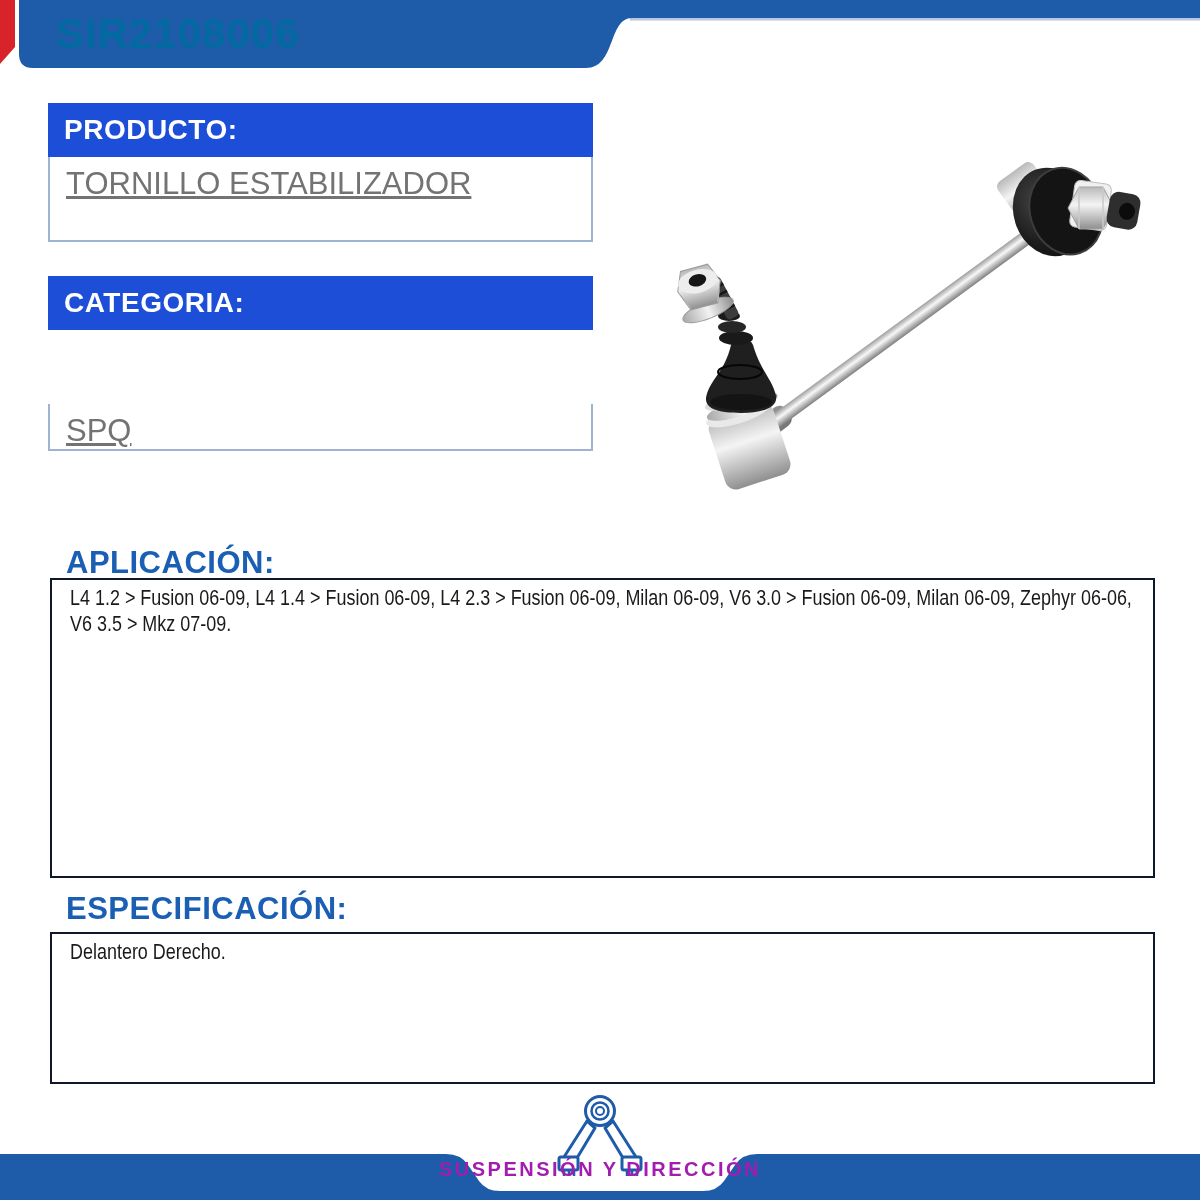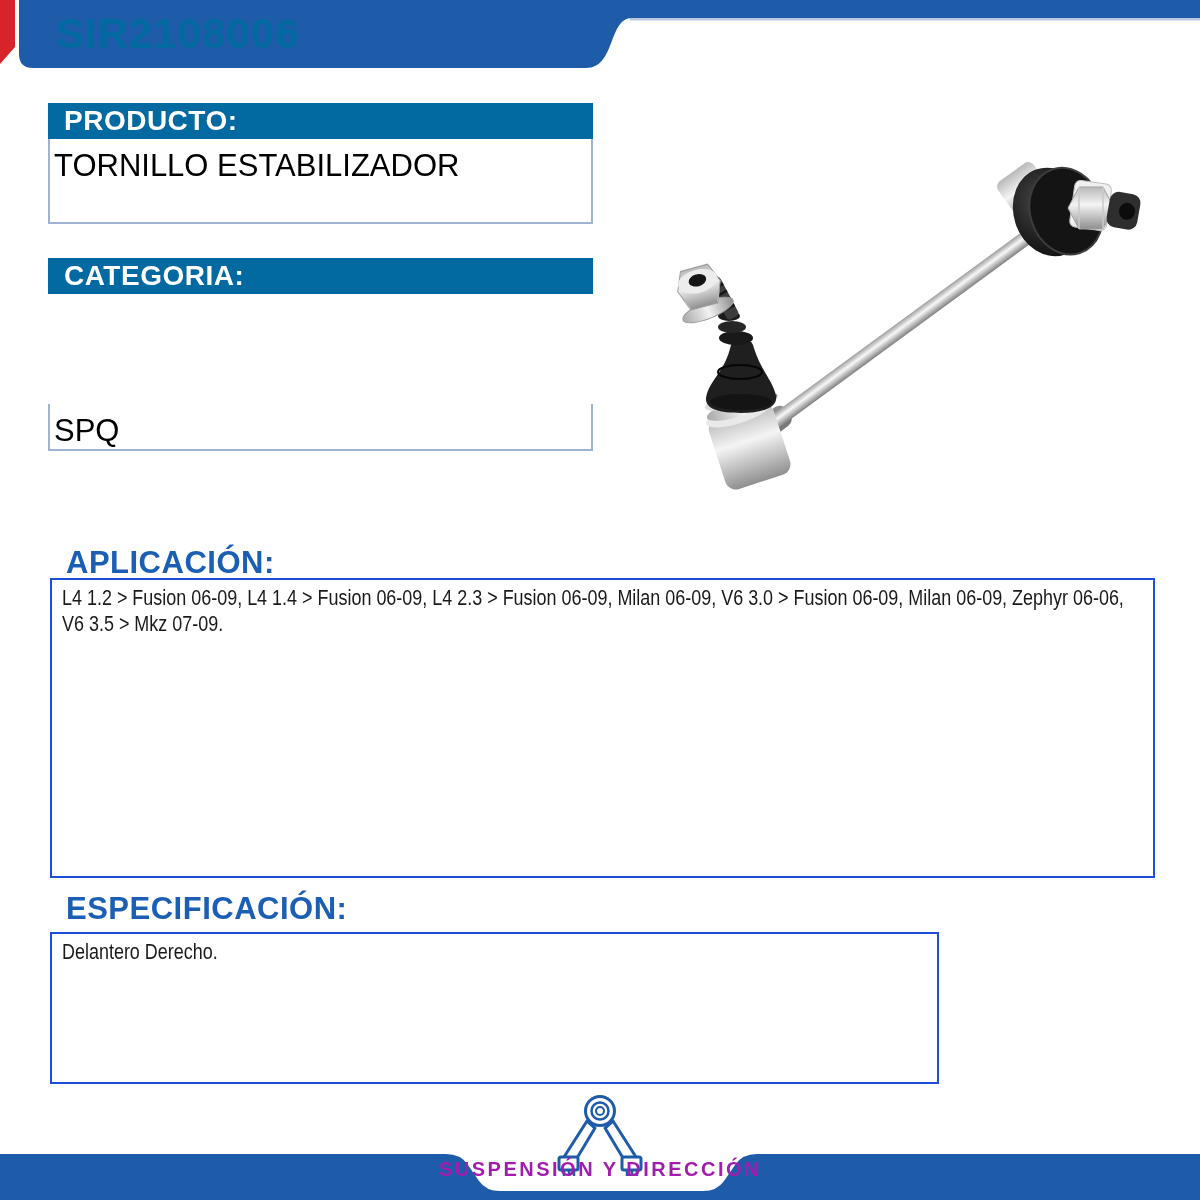--- a/index.html
+++ b/index.html
@@ -6,30 +6,30 @@
   .page{position:relative;width:1200px;height:1200px;background:#fff;overflow:hidden;
         font-family:"Liberation Sans",sans-serif;}
   .abs{position:absolute;}
 
   
   .part-number{left:56px;top:10px;color:#0369a1;font-size:42px;font-weight:bold;
                letter-spacing:1px;}
 
   
   .field{left:48px;width:545px;}
-  .field-label{background:#0369a1;color:#ffffff;font-weight:bold;font-size:28px;
-               height:36px;display:flex;align-items:center;padding-left:16px;
+  .field-label{background:#1d4ed8;color:#ffffff;font-weight:bold;font-size:28px;
+               height:54px;display:flex;align-items:center;padding-left:16px;
                box-sizing:border-box;letter-spacing:0.5px;text-align:center;}
   .field-box{background:#ffffff;border:2px solid #9fb3d4;border-top:none;
-             box-sizing:border-box;padding:9px 4px;font-size:31px;color:#000000;}
+             box-sizing:border-box;padding:9px 16px;font-size:31px;color:#737373;text-decoration:underline;}
 
   
   .section-heading{color:#1b5fb5;font-weight:bold;font-size:31px;letter-spacing:0.5px;margin-top:11px;}
-  .section-box{background:#fff;border:2px solid #1d4ed8;box-sizing:border-box;
-               padding:5px 10px;overflow:hidden;}
+  .section-box{background:#fff;border:2px solid #0f172a;box-sizing:border-box;
+               padding:5px 18px;overflow:hidden;}
   .narrow-text{font-size:21.5px;line-height:26px;color:#1a1a1a;
                transform:scaleX(0.835);transform-origin:left top;width:1300px;}
 
   
   .brand-text{color:#a21caf;font-size:20px;font-weight:bold;letter-spacing:2.5px;
               text-align:center;width:360px;left:420px;top:1158px;}
 </style>
 </head>
 <body>
 
@@ -40,21 +40,21 @@
     <path d="M19,0 H1200 V18 H632 C608,18 616,68 586,68 H33 Q19,68 19,54 Z" fill="#1e5caa"></path>
     <path d="M0,0 H15 V47 L0,64 Z" fill="#d8232a"></path>
   </svg>
   <div class="abs part-number">SIR2108006</div>
 
   <div class="abs field" style="top:103px">
     <div class="field-label">PRODUCTO:</div>
     <div class="field-box" style="height:85px">TORNILLO ESTABILIZADOR</div>
   </div>
 
-  <div class="abs field" style="top:258px">
+  <div class="abs field" style="top:276px">
     <div class="field-label">CATEGORIA:</div>
   </div>
 
   <div class="abs field" style="top:404px">
     <div class="field-box" style="height:47px">SPQ</div>
   </div>
 
   <svg class="abs" style="left:620px;top:110px" width="560" height="420" viewBox="0 0 560 420">
     <defs>
       <linearGradient id="metalV" x1="0" y1="0" x2="0" y2="1">
@@ -137,21 +137,21 @@
       </g>
     </g>
   </svg>
 
   <div class="abs section-heading" style="left:66px;top:534px">APLICACIÓN:</div>
   <div class="abs section-box" style="left:50px;top:578px;width:1105px;height:300px">
     <div class="narrow-text">L4 1.2 &gt; Fusion 06-09, L4 1.4 &gt; Fusion 06-09, L4 2.3 &gt; Fusion 06-09, Milan 06-09, V6 3.0 &gt; Fusion 06-09, Milan 06-09, Zephyr 06-06, V6 3.5 &gt; Mkz 07-09.</div>
   </div>
 
   <div class="abs section-heading" style="left:66px;top:880px">ESPECIFICACIÓN:</div>
-  <div class="abs section-box" style="left:50px;top:932px;width:889px;height:152px">
+  <div class="abs section-box" style="left:50px;top:932px;width:1105px;height:152px">
     <div class="narrow-text">Delantero Derecho.</div>
   </div>
 
   <svg class="abs" style="left:0;top:1150px" width="1200" height="50">
     <path d="M0,4 H446 Q461,4 468,15 L479,31 Q486,41 500,41 H703 Q717,41 724,31 L735,15
              Q742,4 757,4 H1200 V50 H0 Z" fill="#1e5caa"></path>
   </svg>
 
   <svg class="abs" style="left:540px;top:1090px" width="120" height="100" viewBox="0 0 120 100">
     <g fill="#ffffff" stroke="#1e5caa" stroke-width="3" stroke-linejoin="round">

